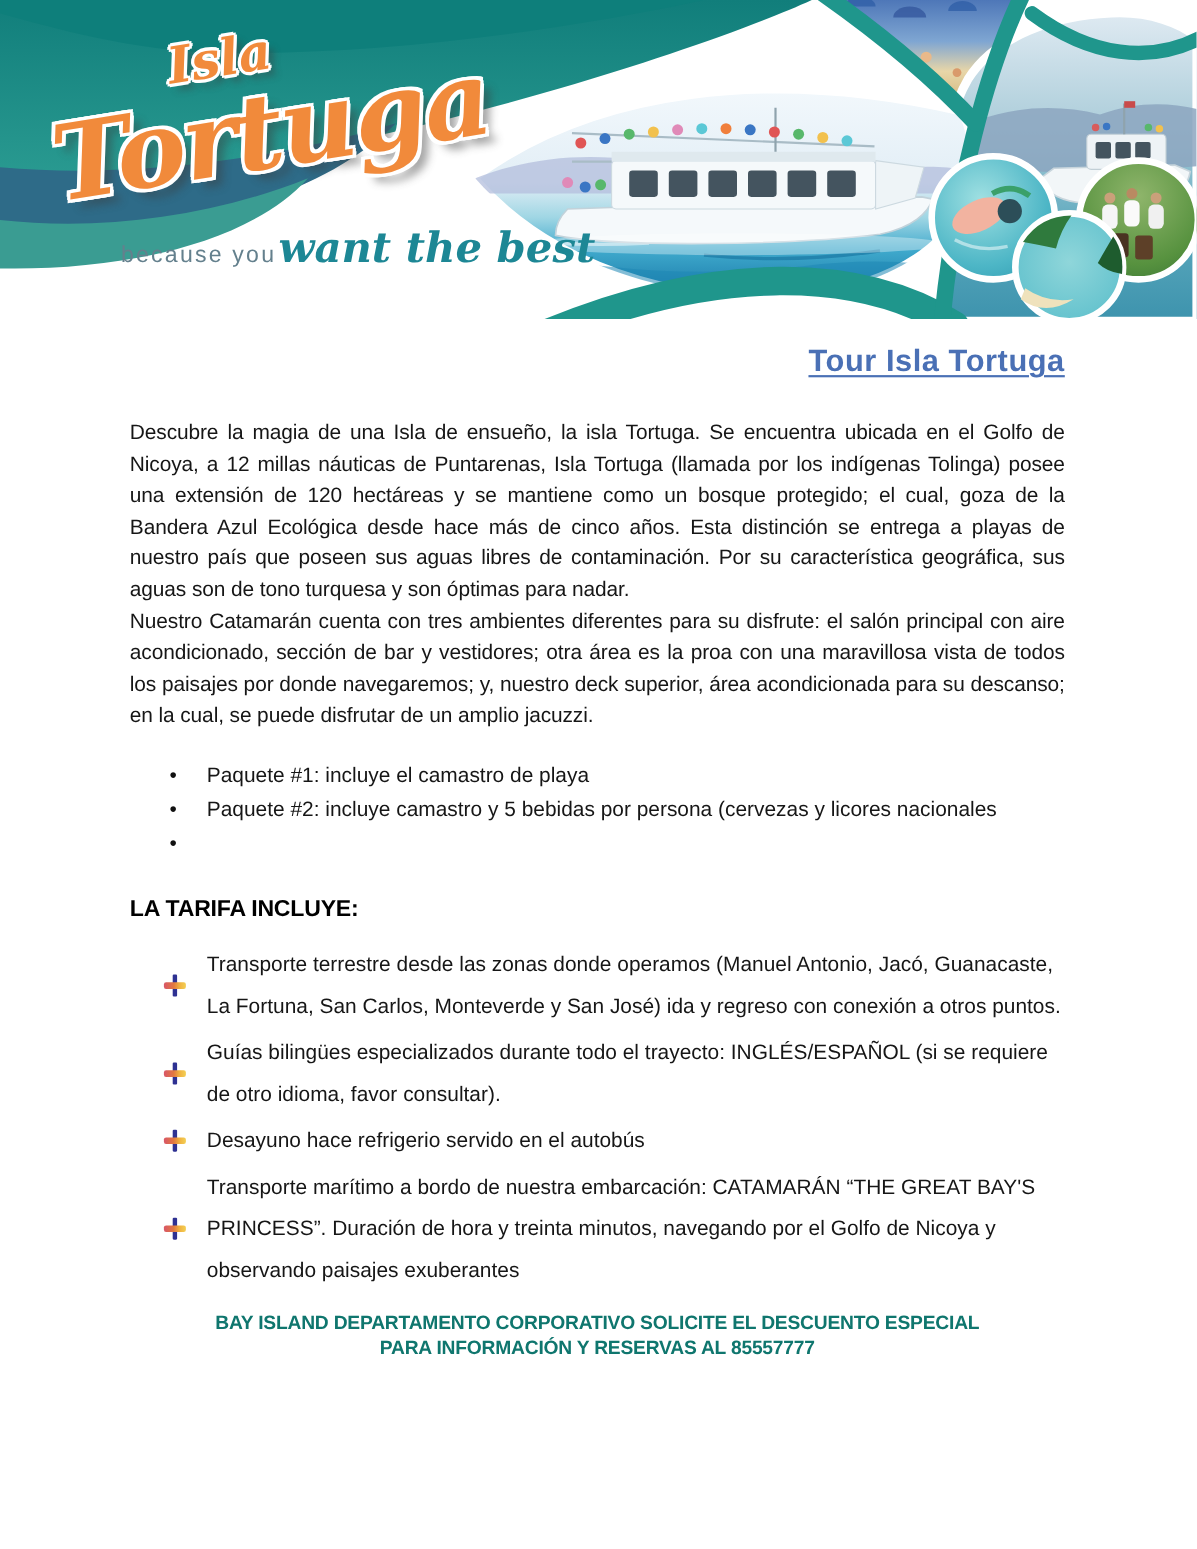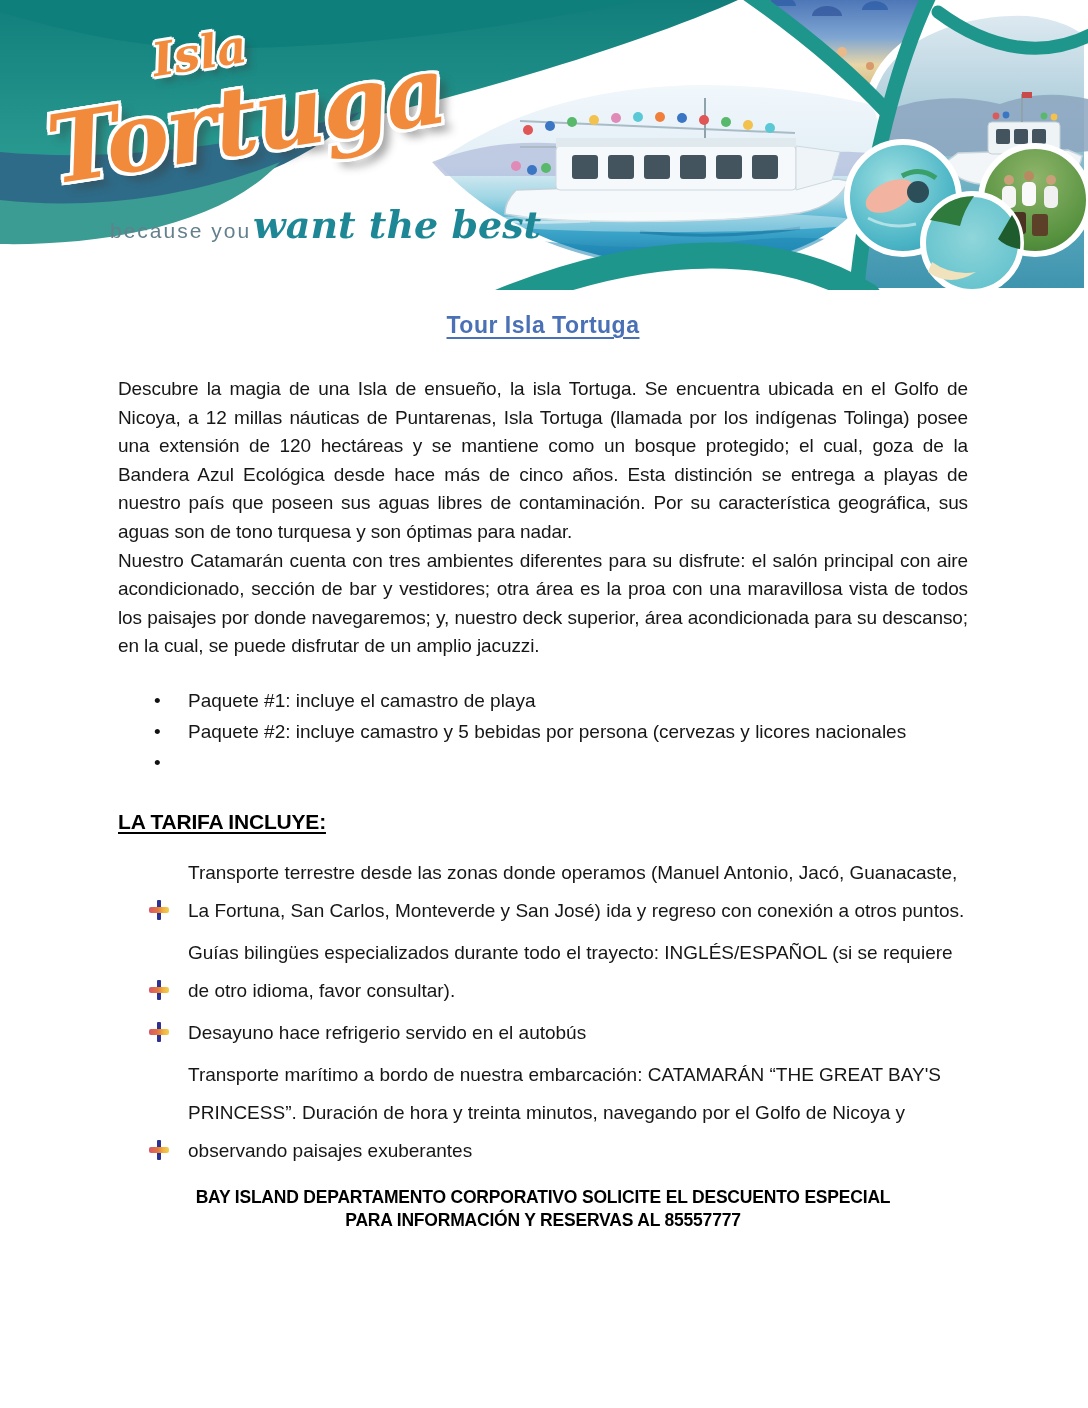--- a/index.html
+++ b/index.html
@@ -37,62 +37,62 @@
     font-family:"Liberation Sans",sans-serif;font-size:21px;color:#64808d;
     letter-spacing:2px;
   }
   .tagline-script{
     font-family:"DejaVu Serif",serif;font-style:italic;font-weight:bold;
     font-size:38px;color:#1d8795;margin-left:2px;
   }
   
   .content{padding:0 120px 0 118px;}
   .doc-title{
-    margin-top:22px;text-align:center;
-    font-size:23px;font-weight:bold;letter-spacing:.5px;color:#4a70b5;
+    margin-top:22px;text-align:right;
+    font-size:28px;font-weight:bold;letter-spacing:.5px;color:#4a70b5;
   }
   .doc-title span{
     text-decoration:underline;text-decoration-thickness:2px;text-underline-offset:4px;
   }
   .intro{margin-top:36px;}
   .intro p{
     margin:0;font-size:19px;line-height:28.6px;text-align:justify;
     letter-spacing:-.1px;
   }
   .packages{list-style:none;margin:24px 0 0 0;padding:0;}
   .packages li{
     display:flex;align-items:flex-start;
     padding-left:36px;font-size:19px;line-height:31px;
   }
   .pkg-dot{width:34px;flex:0 0 34px;color:#111;}
   .tarifa-heading{
     margin-top:32px;font-size:21px;font-weight:bold;color:#000;
-    text-decoration:underline;text-decoration-thickness:2px;text-underline-offset:3px;
+    text-decoration-thickness:2px;text-underline-offset:3px;
     letter-spacing:-.2px;
   }
   .tarifa-list{list-style:none;margin:20px 0 0 0;padding:0;}
   .tarifa-list li{
-    display:flex;align-items:flex-end;
+    display:flex;align-items:center;
     padding-left:30px;font-size:19px;line-height:38px;margin-bottom:4px;
   }
   .tarifa-bullet{
     position:relative;flex:0 0 40px;width:40px;height:38px;
   }
   .tarifa-bullet::before{ 
     content:"";position:absolute;left:9px;top:8px;width:4px;height:20px;
     background:#2e3192;border-radius:1px;
   }
   .tarifa-bullet::after{ 
     content:"";position:absolute;left:1px;top:15px;width:20px;height:6px;
     background:linear-gradient(90deg,#d85668 0%,#e2793f 45%,#f0b03f 70%,#f3cf55 100%);
     border-radius:2px;
   }
   .footer{
     margin-top:16px;text-align:center;
-    font-size:17.5px;font-weight:bold;color:#000000;line-height:23px;
+    font-size:17.5px;font-weight:bold;color:#0f766e;line-height:23px;
     letter-spacing:-.2px;
   }
 </style>
 </head>
 <body>
 
 <div class="page">
 
   <div class="header">
     <svg width="1088" height="290" viewBox="0 0 1088 290">

